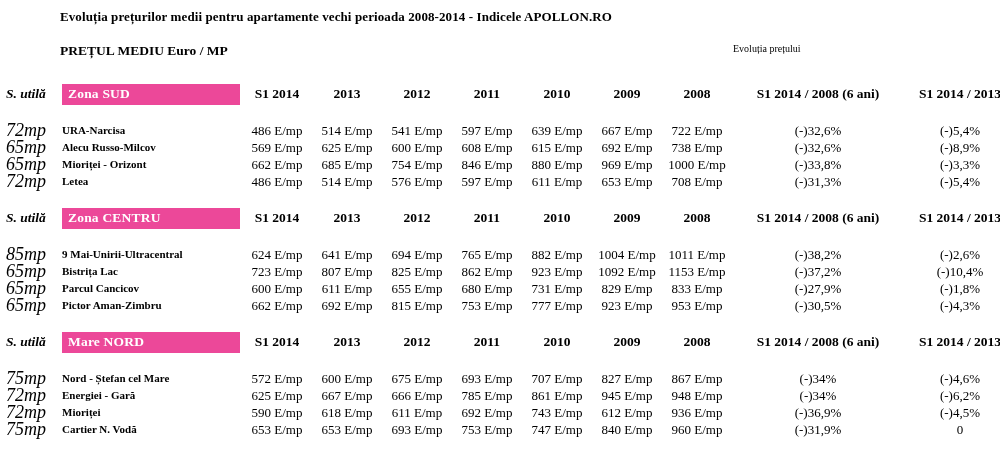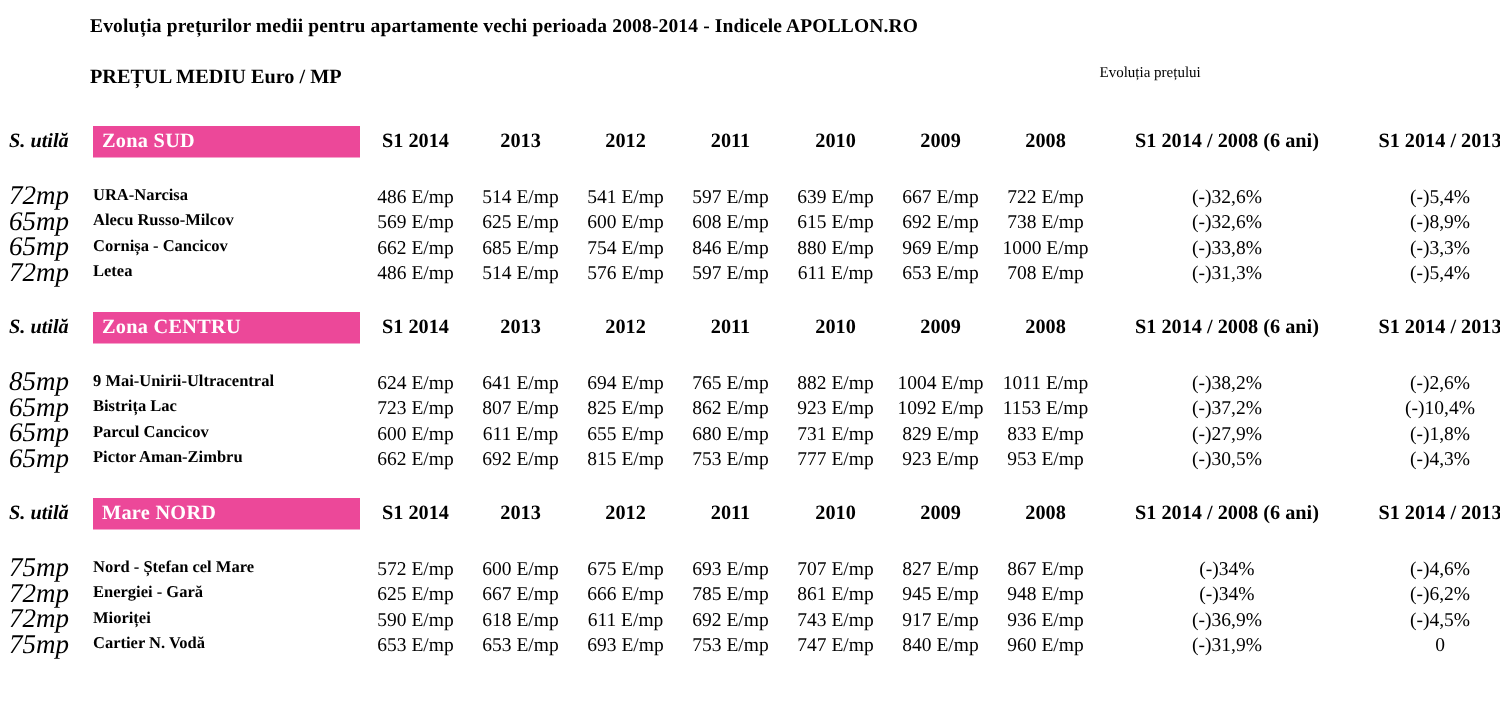--- a/index.html
+++ b/index.html
@@ -179,21 +179,21 @@
         <td class="c-y">600 E/mp</td>
         <td class="c-y">608 E/mp</td>
         <td class="c-y">615 E/mp</td>
         <td class="c-y">692 E/mp</td>
         <td class="c-y">738 E/mp</td>
         <td class="c-e1">(-)32,6%</td>
         <td class="c-e2">(-)8,9%</td>
       </tr>
       <tr class="data-row">
         <td class="c-util">65mp</td>
-        <td class="c-name">Cornișa - Cancicov</td>
+        <td class="c-name">Mioriței - Orizont</td>
         <td class="c-y">662 E/mp</td>
         <td class="c-y">685 E/mp</td>
         <td class="c-y">754 E/mp</td>
         <td class="c-y">846 E/mp</td>
         <td class="c-y">880 E/mp</td>
         <td class="c-y">969 E/mp</td>
         <td class="c-y">1000 E/mp</td>
         <td class="c-e1">(-)33,8%</td>
         <td class="c-e2">(-)3,3%</td>
       </tr>
@@ -337,21 +337,21 @@
         <td class="c-e2">(-)6,2%</td>
       </tr>
       <tr class="data-row">
         <td class="c-util">72mp</td>
         <td class="c-name">Mioriței</td>
         <td class="c-y">590 E/mp</td>
         <td class="c-y">618 E/mp</td>
         <td class="c-y">611 E/mp</td>
         <td class="c-y">692 E/mp</td>
         <td class="c-y">743 E/mp</td>
-        <td class="c-y">917 E/mp</td>
+        <td class="c-y">612 E/mp</td>
         <td class="c-y">936 E/mp</td>
         <td class="c-e1">(-)36,9%</td>
         <td class="c-e2">(-)4,5%</td>
       </tr>
       <tr class="data-row">
         <td class="c-util">75mp</td>
         <td class="c-name">Cartier N. Vodă</td>
         <td class="c-y">653 E/mp</td>
         <td class="c-y">653 E/mp</td>
         <td class="c-y">693 E/mp</td>

